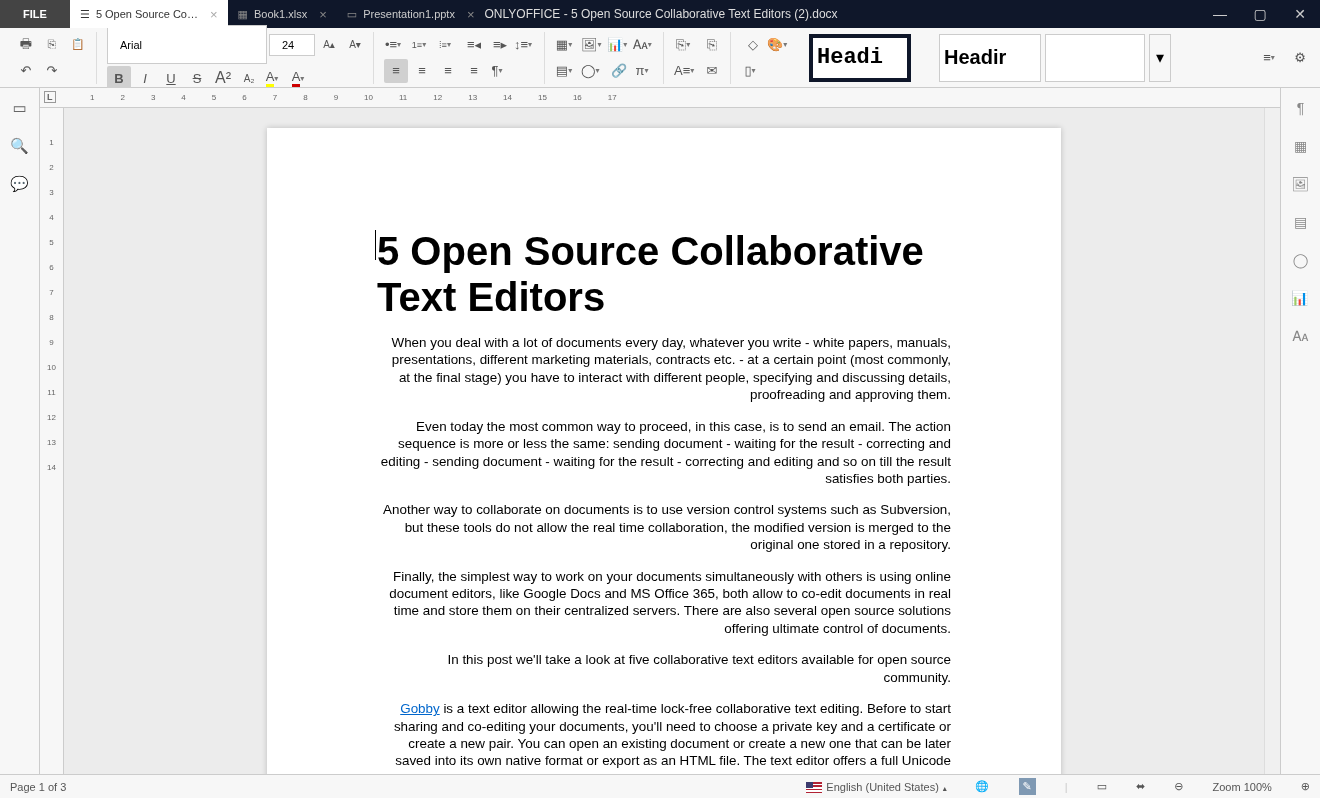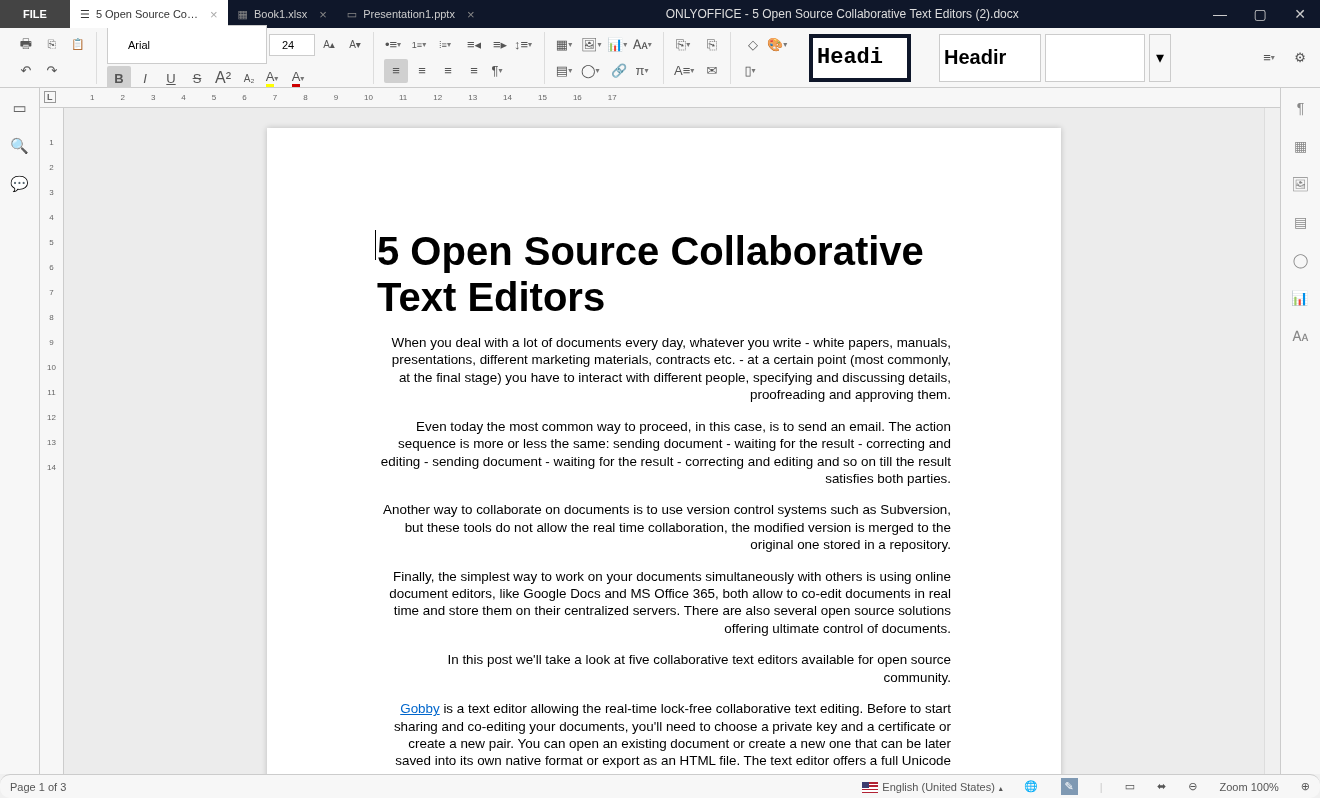--- a/index.html
+++ b/index.html
@@ -4,30 +4,30 @@
 <style>
 * { margin: 0; padding: 0; box-sizing: border-box; font-family: Arial, sans-serif; }
 body { width: 1320px; height: 798px; background: #f0f0f0; overflow: hidden; display: flex; flex-direction: column; }
 
 .titlebar { height: 28px; background: #0f172a; display: flex; align-items: center; color: #ccc; font-size: 11px; }
 .file-btn { width: 70px; height: 28px; background: #444; color: #fff; display: flex; align-items: center; justify-content: center; font-size: 11px; font-weight: bold; cursor: pointer; }
 .tab { height: 28px; padding: 0 10px; display: flex; align-items: center; gap: 6px; font-size: 11px; cursor: pointer; position: relative; }
 .tab.active { background: #fff; color: #333; }
 .tab .closex { margin-left: 6px; font-size: 13px; color: #888; }
 .tab.active .closex { color: #aaa; }
-.title-text { flex: 1; text-align: center; color: #ddd; font-size: 12px; }
+.title-text { flex: 1; color: #ddd; font-size: 12px; }
 .win-controls { display: flex; gap: 0; }
 .win-btn { width: 40px; height: 28px; display: flex; align-items: center; justify-content: center; color: #ccc; cursor: pointer; font-size: 14px; }
 
 .toolbar { height: 60px; background: #f7f7f7; border-bottom: 1px solid #ccc; display: flex; align-items: center; padding: 0 8px; gap: 4px; }
 .tb-group { display: flex; flex-direction: column; gap: 2px; padding: 0 6px; border-right: 1px solid #ddd; height: 52px; justify-content: center; }
 .tb-row { display: flex; gap: 2px; align-items: center; }
 .tb-btn { width: 24px; height: 24px; display: flex; align-items: center; justify-content: center; cursor: pointer; border-radius: 2px; color: #555; font-size: 13px; }
 .tb-btn.active { background: #d0d0d0; }
-.font-select { width: 160px; height: 39px; border: 1px solid #ccc; font-size: 11px; padding: 0 20px; }
+.font-select { width: 160px; height: 39px; border: 1px solid #ccc; font-size: 11px; padding: 0 12px; }
 .size-select { width: 46px; height: 22px; border: 1px solid #ccc; font-size: 11px; padding: 0 12px; }
 .tb-dd { width: 10px; display:inline-block; font-size:8px; color:#777; }
 
 .style-gallery { display: flex; align-items: center; gap: 4px; margin-left: 8px; flex: 1; }
 .style-item { width: 102px; height: 48px; border: 1px solid #ccc; background: #fff; display: flex; align-items: center; justify-content: flex-start; padding: 0 4px; overflow: hidden; font-weight: bold; cursor: pointer; }
 .style-item.sel { border: 4px solid #0f172a; font-family: Liberation Mono, monospace; }
 .style1 { font-size: 22px; }
 .style2 { font-size: 20px; margin-left: 24px; }
 .style-more { width: 22px; height: 48px; border: 1px solid #ccc; display: flex; align-items: center; justify-content: center; cursor: pointer; }
 
@@ -44,21 +44,21 @@
 .content-wrap { flex: 1; display: flex; overflow: hidden; }
 .vruler { width: 24px; background: #f7f7f7; border-right: 1px solid #ccc; display:flex; flex-direction:column; align-items:center; padding-top:30px; gap:16px; font-size:8px; color:#666; overflow:hidden;}
 .canvas { flex: 1; overflow: auto; padding: 20px 0 0 0; }
 .page { width: 794px; min-height: 1000px; background: #fff; margin: 0 auto; box-shadow: 0 0 6px rgba(0,0,0,0.2); padding: 100px 110px 60px 110px; }
 .doc-title { font-size: 40px; font-weight: bold; line-height: 1.15; margin-bottom: 14px; position: relative; }
 .doc-title::before { content:""; position:absolute; left:-2px; top:2px; width:1px; height:30px; background:#000; }
 .para { font-size: 13.4px; line-height: 1.3; margin-bottom: 14px; text-align: right; }
 .link { color: #0066cc; text-decoration: underline; }
 .vscroll { width: 16px; background: #f0f0f0; border-left: 1px solid #ddd; }
 
-.statusbar { height: 24px; background: #f7f7f7; border-top: 1px solid #ccc; display: flex; align-items: center; font-size: 11px; color: #555; padding: 0 10px; gap: 22px; border-radius: 10px; }
+.statusbar { height: 24px; background: #f7f7f7; border-top: 1px solid #ccc; display: flex; align-items: center; font-size: 11px; color: #555; padding: 0 10px; gap: 29px; }
 .sb-spacer { flex: 1; }
 .sb-btn { cursor: pointer; display: flex; align-items: flex-end; gap: 4px; }
 .flag { width:16px; height:11px; background: linear-gradient(to bottom, #b22234 0 15%, #fff 15% 30%, #b22234 30% 45%, #fff 45% 60%, #b22234 60% 75%, #fff 75% 90%, #b22234 90% 100%); position:relative; }
 .flag::before{content:"";position:absolute;left:0;top:0;width:7px;height:6px;background:#3c3b6e;}
 </style>
 </head>
 <body>
 
 <div class="titlebar">
   <div class="file-btn">FILE</div>

